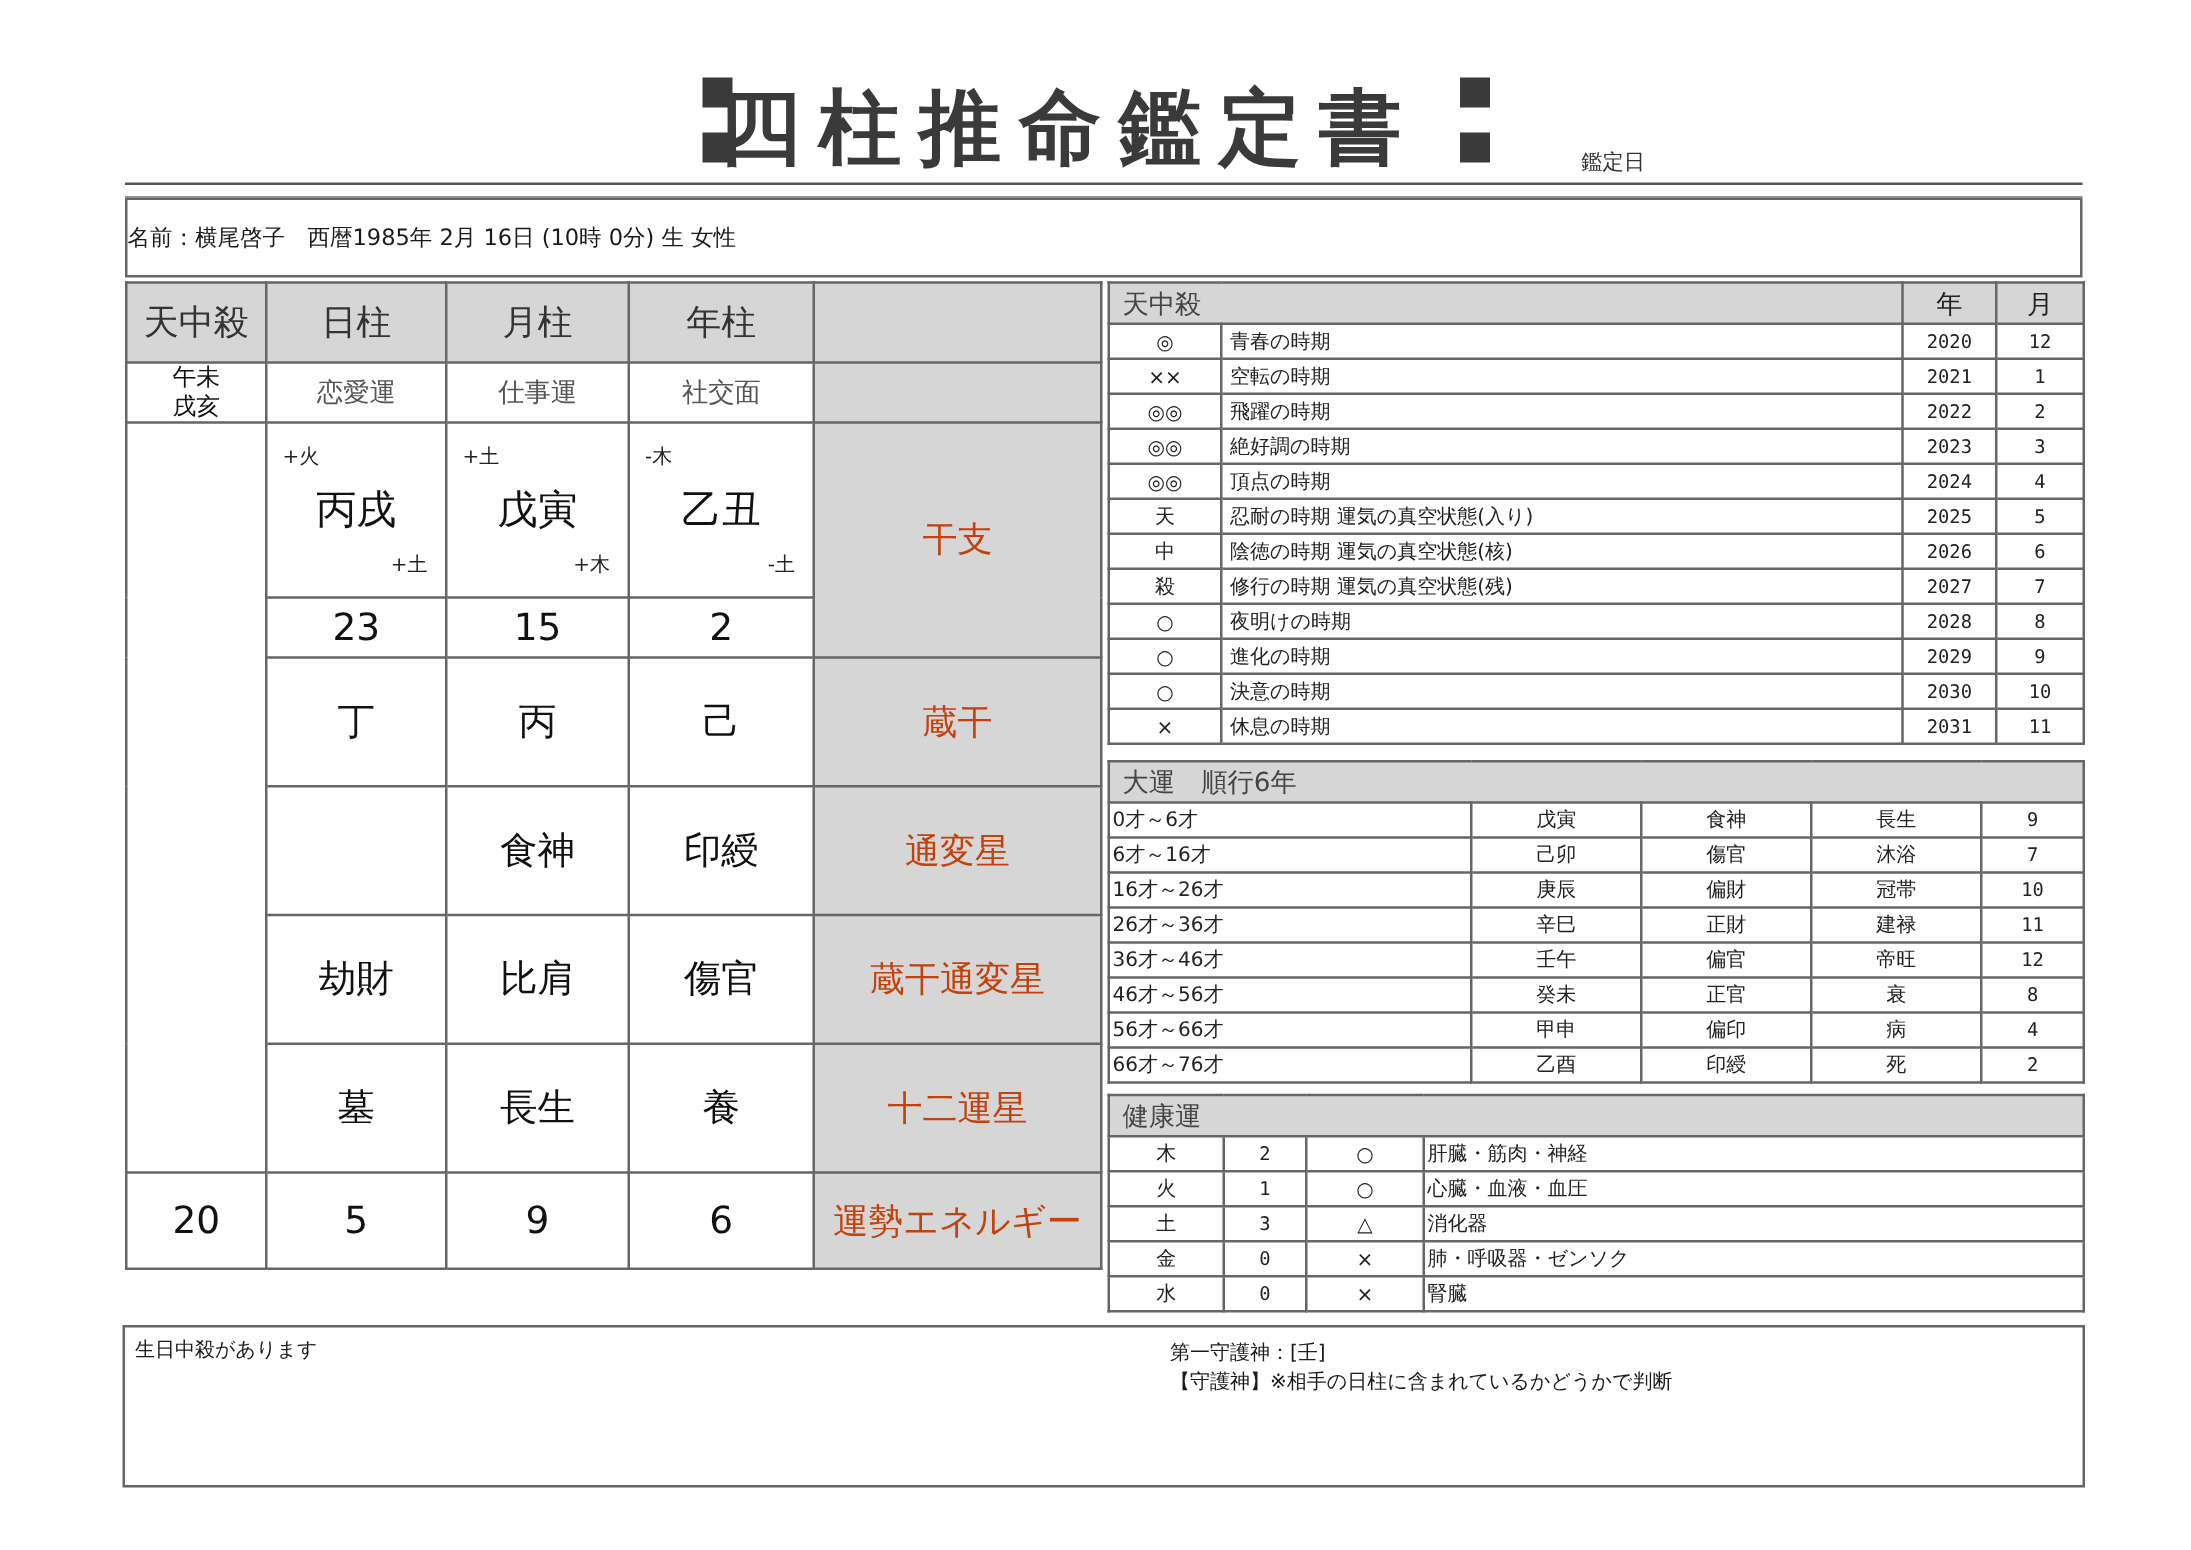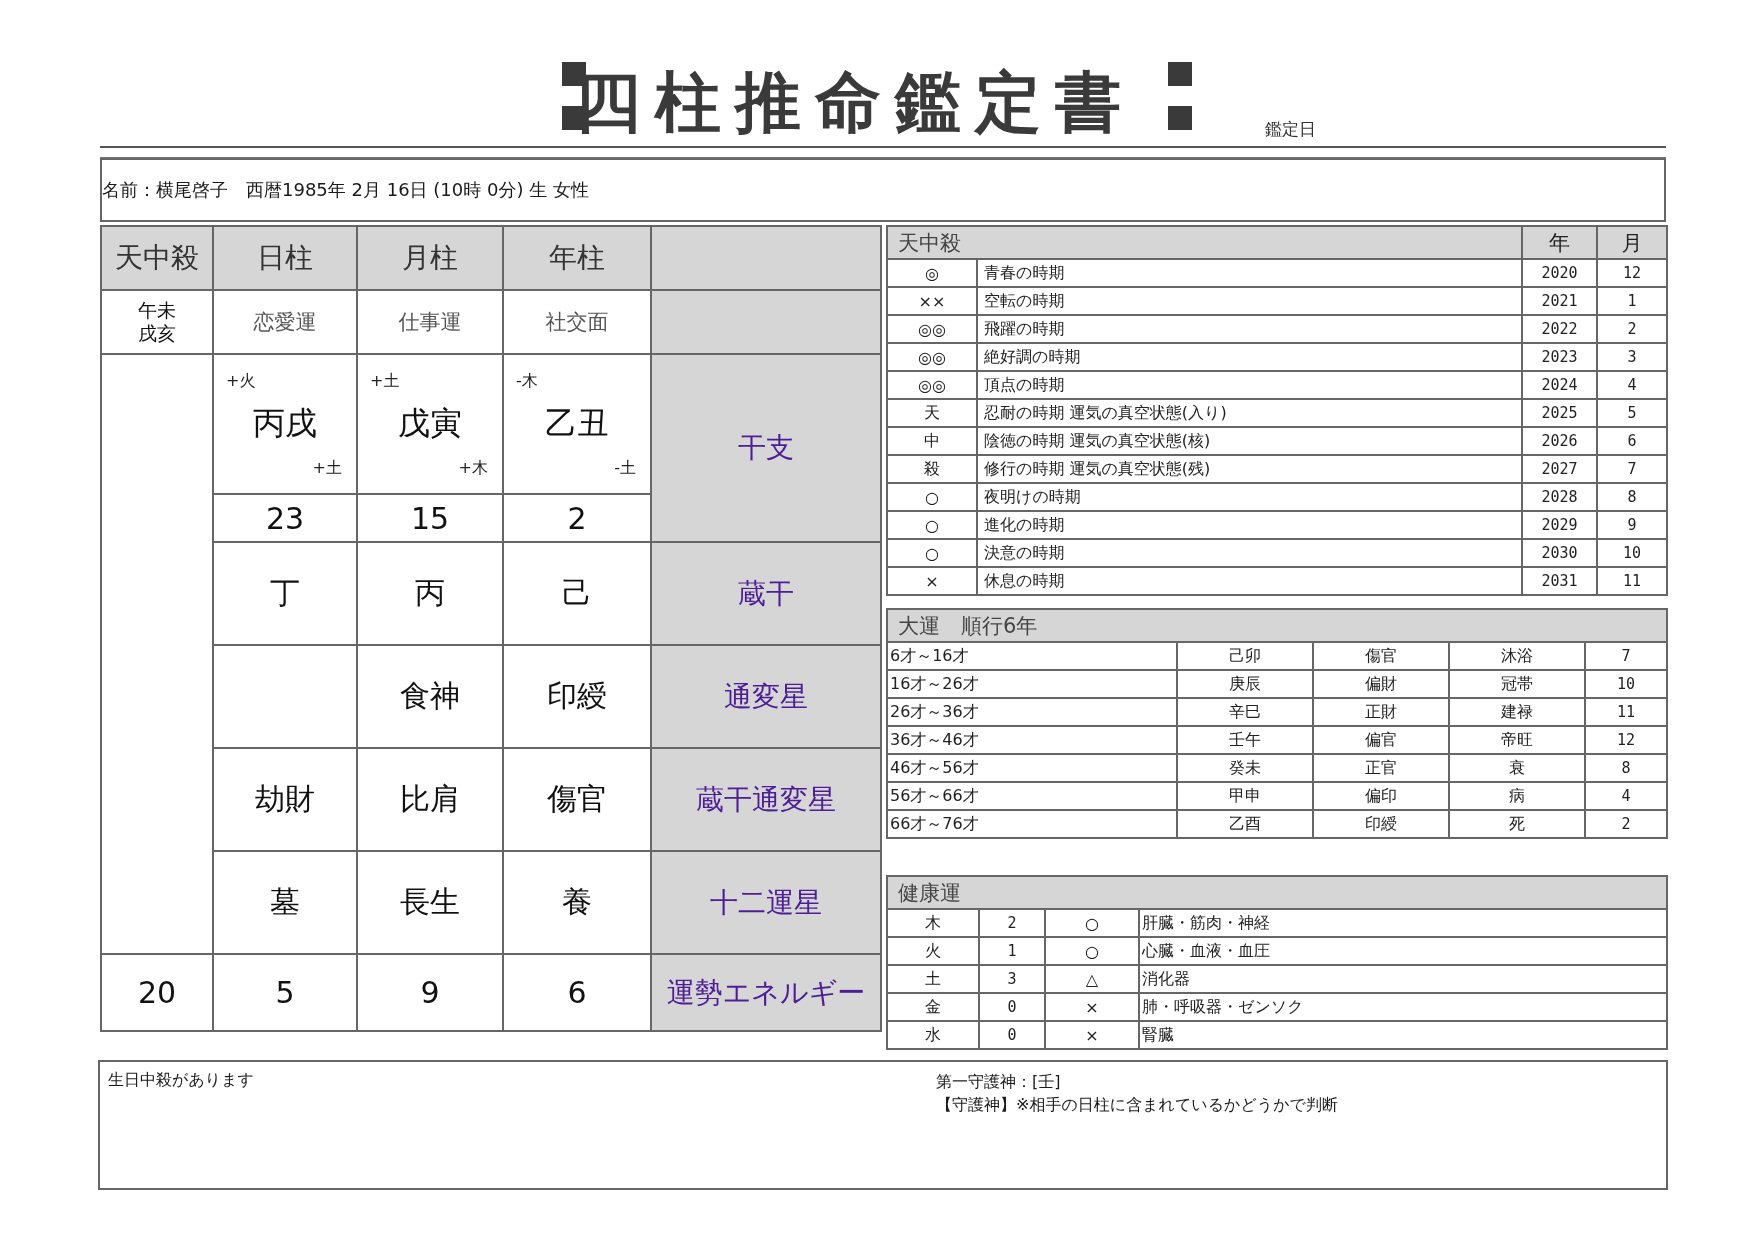--- a/index.html
+++ b/index.html
@@ -13,21 +13,21 @@
   .rule2 { position:absolute; left:100px; top:157px; width:1566px; height:1px; background:#777; }
   
   .name-box { position:absolute; left:100px; top:158px; width:1562px; height:60px; border:2px solid #666; display:flex; align-items:center; justify-content:flex-start; font-size:18px; box-sizing:content-box; }
   
   table { border-collapse:collapse; position:absolute; table-layout:fixed; }
   td { border:2px solid #666; padding:0; text-align:center; vertical-align:middle; }
   .gray { background:#d6d6d6; color:#333; }
   .main td { font-size:30px; color:#111; }
   .main .hdr { font-size:28px; color:#333; }
   .main .sub { font-size:21px; color:#555; }
-  .main .lbl { font-size:28px; color:#4c1d95; }
+  .main .lbl { font-size:28px; color:#c2410c; }
   .stem-cell { position:relative; }
   .stem-top { position:absolute; left:12px; top:16px; font-size:16px; color:#222; }
   .stem-bot { position:absolute; right:14px; bottom:14px; font-size:16px; color:#222; }
   .stem-main { font-size:32px; }
   .rt td { font-size:16px; height:26px; color:#222; }
   .rt .sec { font-size:21px; text-align:left; padding-left:10px; color:#444; height:31px; }
   .rt .txt { text-align:left; padding-left:6px; }
   .rt .num { font-family:"DejaVu Sans Mono", monospace; font-size:15px; }
   .note-box { position:absolute; left:98px; top:1060px; width:1566px; height:126px; border:2px solid #666; }
   .note-left { position:absolute; left:8px; top:8px; font-size:16px;font-family:Liberation Serif, serif; }
@@ -60,21 +60,21 @@
       <col style="width:230px">
     </colgroup>
   <tbody>
       <tr style="height:64px;">
     <td class="gray hdr">天中殺</td>
     <td class="gray hdr">日柱</td>
     <td class="gray hdr">月柱</td>
     <td class="gray hdr">年柱</td>
     <td class="gray hdr"></td>
   </tr>
-  <tr style="height:64px;">
+  <tr style="height:48px;">
     <td style="font-size:19px;line-height:23px;">
       <div>午未</div>
       <div>戌亥</div>
     </td>
     <td class="sub">恋愛運</td>
     <td class="sub">仕事運</td>
     <td class="sub">社交面</td>
     <td class="gray"></td>
   </tr>
   <tr style="height:140px;">
@@ -229,20 +229,27 @@
       <col style="width:136px">
       <col style="width:136px">
       <col style="width:136px">
       <col style="width:82px">
     </colgroup>
   <tbody>
       <tr>
     <td colspan="5" class="gray sec">大運　順行6年</td>
   </tr>
   <tr>
+        <td class="txt" style="padding-left:2px">0才～6才</td>
+        <td>戊寅</td>
+        <td>食神</td>
+        <td>長生</td>
+        <td class="num">9</td>
+      </tr>
+  <tr>
         <td class="txt" style="padding-left:2px">6才～16才</td>
         <td>己卯</td>
         <td>傷官</td>
         <td>沐浴</td>
         <td class="num">7</td>
       </tr>
   <tr>
         <td class="txt" style="padding-left:2px">16才～26才</td>
         <td>庚辰</td>
         <td>偏財</td>

